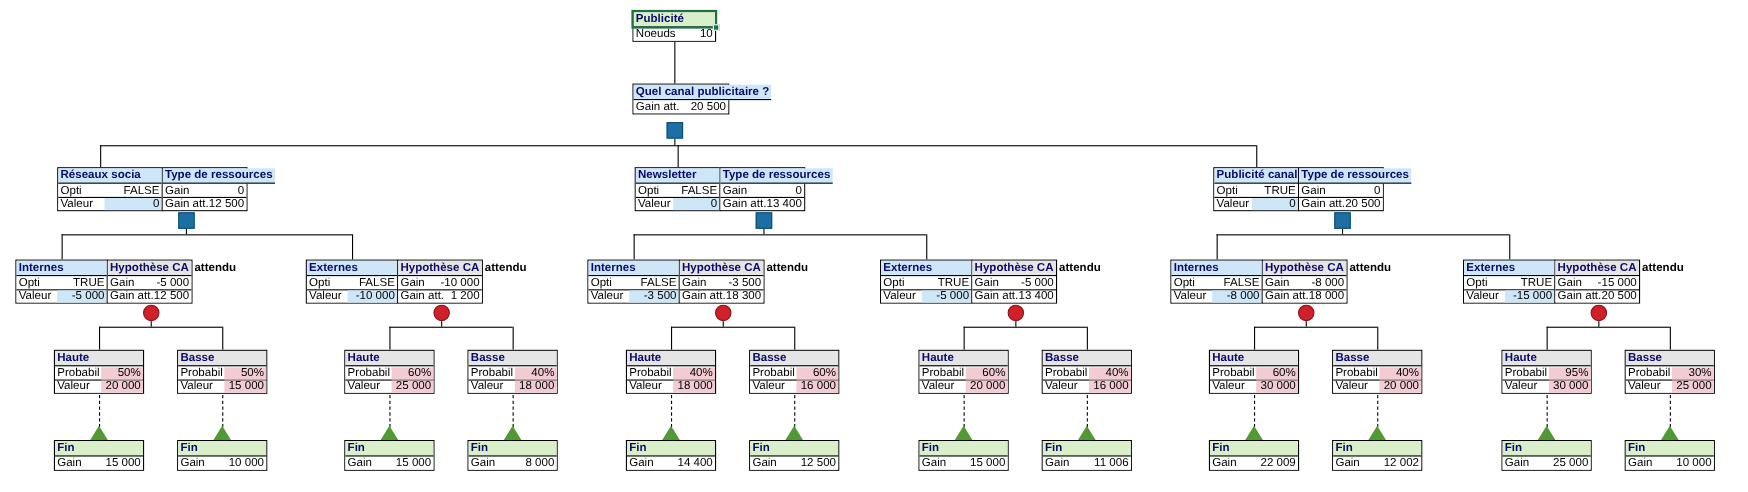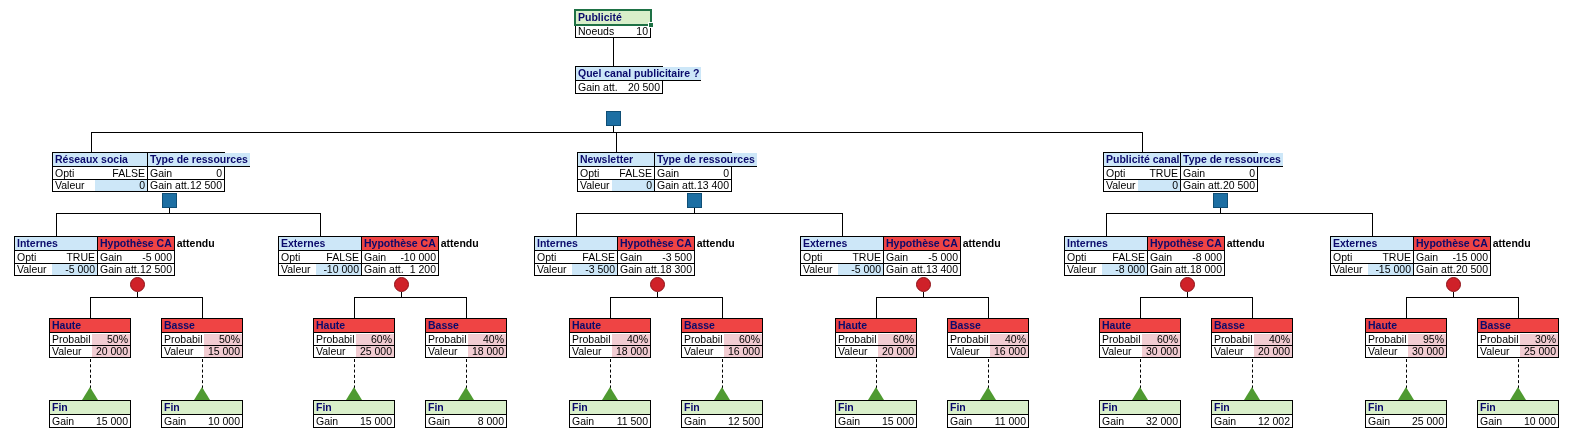--- a/index.html
+++ b/index.html
@@ -11,21 +11,21 @@
   }
   .pair { position:absolute; display:flex; }
   .sub  { border:1px solid #000; background:#fff; overflow:visible; }
   .sub + .sub { margin-left:-1px; }
   .hdr  { position:relative; height:14px; line-height:13px; white-space:nowrap; font-weight:bold; color:#0a0a6b; }
   .hf   { display:inline-block; vertical-align:top; height:14px; padding:0 2px; border-bottom:1px solid #000; white-space:nowrap; position:relative; z-index:2; }
   .hf.w100 { width:100%; overflow:hidden; }
   .ht   { display:inline-block; vertical-align:top; height:14px; padding:0 3px; white-space:nowrap; position:relative; z-index:2; color:#000; }
   .blue  { background:#cde7f8; }
   .green { background:#d9efca; }
-  .pink  { background:#ef4444; }
+  .pink  { background:#e5e5e5; }
   .row { height:12px; line-height:11px; display:flex; justify-content:space-between; align-items:center; background:#fff; }
   .row + .row { border-top:1px solid #000; }
   .lab { padding-left:2px; white-space:nowrap; }
   .val { padding-right:2px; text-align:right; white-space:nowrap; }
   .val.cellb { width:55%; background:#cde7f8; }
   .val.cellp { width:48%; background:#f2ccd2; }
   .vln   { position:absolute; width:0; border-left:1px solid #000; z-index:0; }
   .hln   { position:absolute; height:0; border-top:1px solid #000; z-index:0; }
   .vdash { position:absolute; width:0; border-left:1px dashed #000; z-index:1; }
   .dsq { position:absolute; width:15px; height:15px; background:#1d6fa3; border:1px solid #0f4e75; z-index:3; }
@@ -46,21 +46,21 @@
         <span class="lab">Noeuds</span>
         <span class="val">10</span>
       </div>
     </div>
   </div>
   <div class="selrect" style="left:574px;top:9px;width:78px;height:17px"></div>
   <div class="selhandle" style="left:648px;top:22px"></div>
 
   <div class="vln" style="left:613px;top:38px;height:44px"></div>
 
-  <div class="pair" style="left:575px;top:66px">
+  <div class="pair" style="left:575px;top:76px">
     <div class="sub" style="width:88px">
       <div class="hdr"><span class="hf blue">Quel canal publicitaire ?</span></div>
       <div class="row">
         <span class="lab">Gain att.</span>
         <span class="val">20 500</span>
       </div>
     </div>
   </div>
   <div class="dsq" style="left:606px;top:111px"></div>
   <div class="vln" style="left:613px;top:126px;height:6px"></div>
@@ -557,21 +557,21 @@
           <span class="lab">Gain</span>
           <span class="val">8 000</span>
         </div>
     </div>
   </div>
   <div class="pair" style="left:569px;top:400px">
     <div class="sub" style="width:82px">
       <div class="hdr"><span class="hf green w100">Fin</span></div>
       <div class="row">
           <span class="lab">Gain</span>
-          <span class="val">11 500</span>
+          <span class="val">14 400</span>
         </div>
     </div>
   </div>
   <div class="pair" style="left:681px;top:400px">
     <div class="sub" style="width:82px">
       <div class="hdr"><span class="hf green w100">Fin</span></div>
       <div class="row">
           <span class="lab">Gain</span>
           <span class="val">12 500</span>
         </div>
@@ -584,30 +584,30 @@
           <span class="lab">Gain</span>
           <span class="val">15 000</span>
         </div>
     </div>
   </div>
   <div class="pair" style="left:947px;top:400px">
     <div class="sub" style="width:82px">
       <div class="hdr"><span class="hf green w100">Fin</span></div>
       <div class="row">
           <span class="lab">Gain</span>
-          <span class="val">11 000</span>
+          <span class="val">11 006</span>
         </div>
     </div>
   </div>
   <div class="pair" style="left:1099px;top:400px">
     <div class="sub" style="width:82px">
       <div class="hdr"><span class="hf green w100">Fin</span></div>
       <div class="row">
           <span class="lab">Gain</span>
-          <span class="val">32 000</span>
+          <span class="val">22 009</span>
         </div>
     </div>
   </div>
   <div class="pair" style="left:1211px;top:400px">
     <div class="sub" style="width:82px">
       <div class="hdr"><span class="hf green w100">Fin</span></div>
       <div class="row">
           <span class="lab">Gain</span>
           <span class="val">12 002</span>
         </div>

